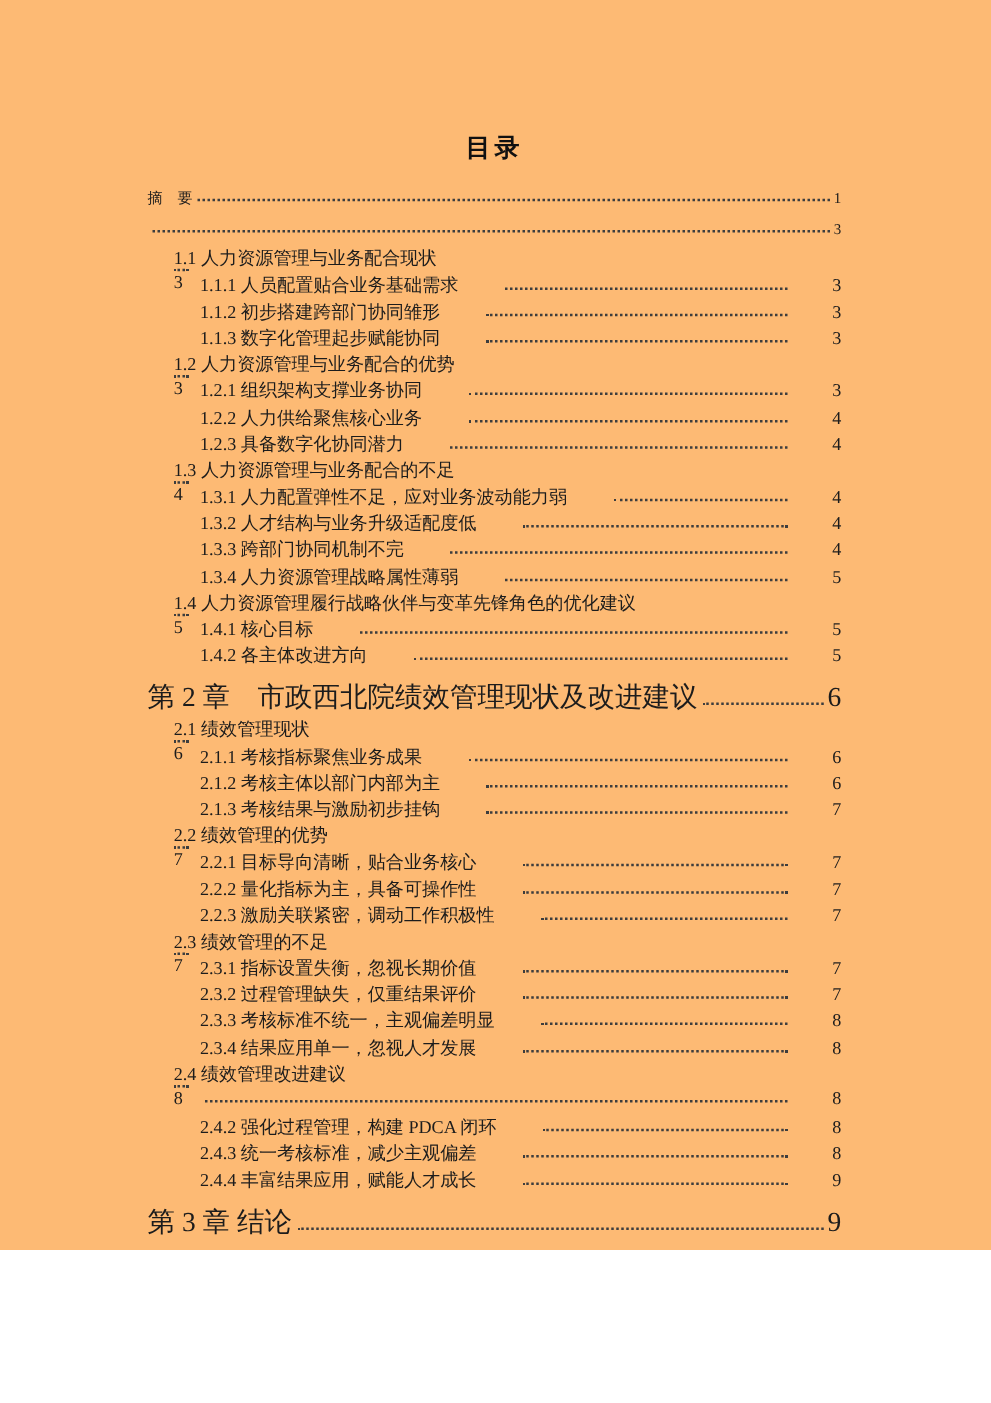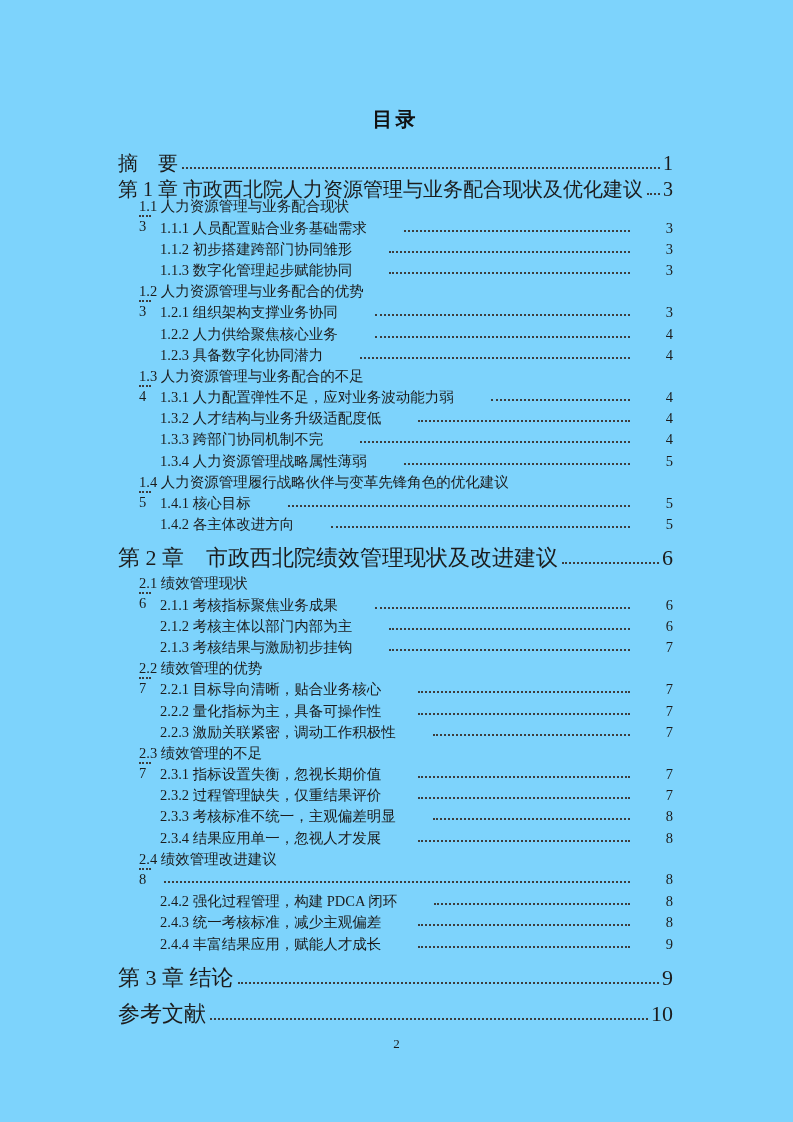--- a/index.html
+++ b/index.html
@@ -1,19 +1,19 @@
 <!DOCTYPE html>
 <html><head>
 <meta charset="utf-8">
 <style>
   html, body { margin: 0; padding: 0; background: #ffffff; }
   .page {
     width: 793px;
-    height: 1122px;
-    background: #7dd3fc;
+    height: 1000px;
+    background: #fdba74;
     position: relative;
     box-sizing: border-box;
     padding: 104px 120px 0 118px;
     font-family: "Liberation Serif", "DejaVu Serif", serif;
     color: #1c1c1c;
     overflow: hidden;
   }
   .doc-title {
     margin: 0 0 16px 0;
     text-align: center;
@@ -26,21 +26,21 @@
   }
   .toc-list { width: 100%; }
   .toc-row {
     display: flex;
     align-items: baseline;
     height: 21.2px;
     font-size: 14.5px;
     white-space: nowrap;
   }
   .toc-row .toc-text { white-space: pre; }
-  .toc-row.lvl1 { font-size: 20px; }
+  .toc-row.lvl1 { font-size: 12px; }
   .toc-row.lvl1:not(:first-child) { margin-top: 5px; }
   .toc-row.lvl2 { padding-left: 17px; flex-direction: column; }
   .toc-row.lvl3 { padding-left: 42px; gap: 33px; }
   .toc-row.big {
     font-size: 22px;
     height: 26px;
     margin-top: 7px !important;
     margin-bottom: 5px;
   }
   .toc-row:last-child { margin-top: 10px !important; }
@@ -69,21 +69,20 @@
 <div class="page">
   <h1 class="doc-title">目录</h1>
 
   <div class="toc-list" id="toc-list">
       <div class="toc-row lvl1">
         <span class="toc-text">摘　要</span>
         <span class="toc-dots"></span>
         <span class="toc-page">1</span>
       </div>
       <div class="toc-row lvl1">
-        <span class="toc-text">第 1 章 市政西北院人力资源管理与业务配合现状及优化建议</span>
         <span class="toc-dots"></span>
         <span class="toc-page">3</span>
       </div>
       <div class="toc-row lvl2">
         <span class="toc-text">1.1 人力资源管理与业务配合现状</span>
         <span class="toc-dots"></span>
         <span class="toc-page">3</span>
       </div>
       <div class="toc-row lvl3">
         <span class="toc-text">1.1.1 人员配置贴合业务基础需求</span>

